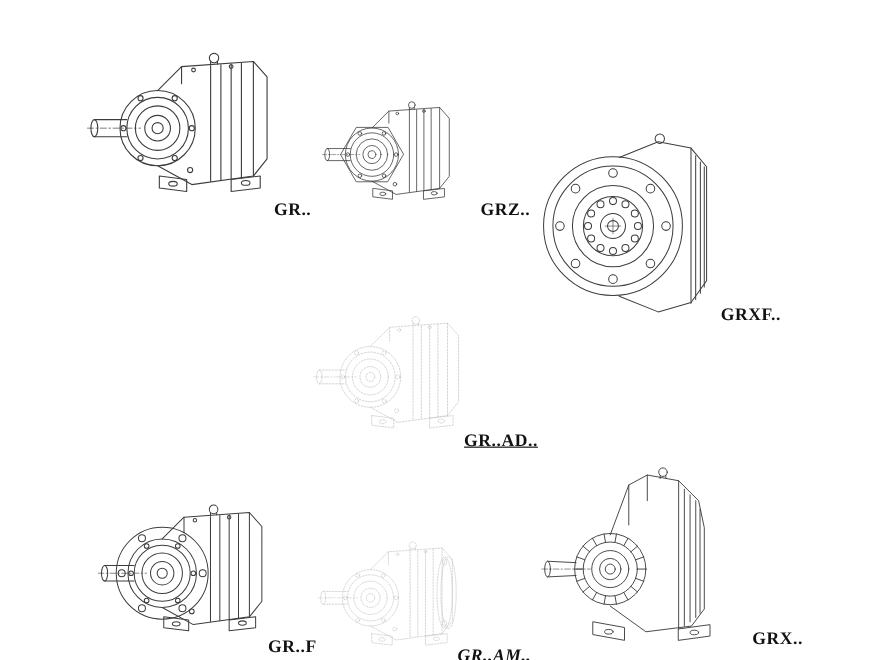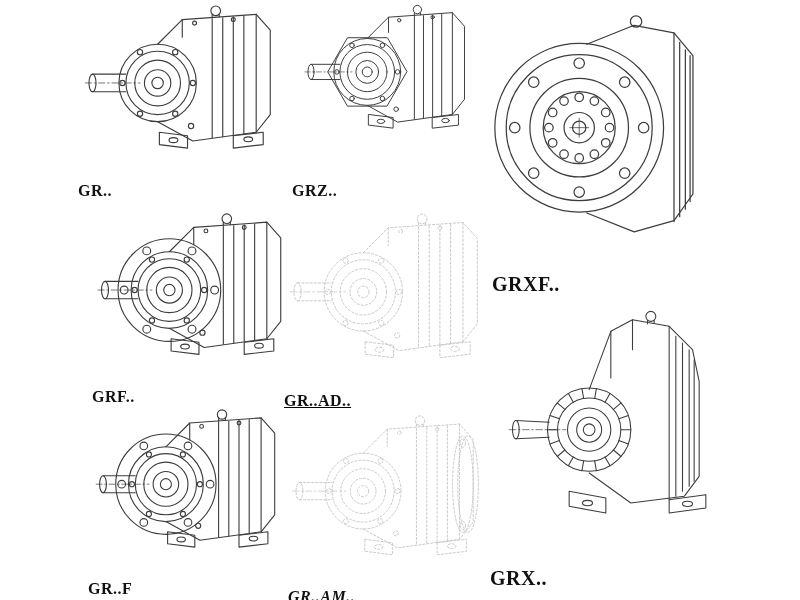--- a/index.html
+++ b/index.html
@@ -8,22 +8,22 @@
     width: 800px;
     height: 600px;
     background: #ffffff;
     overflow: hidden;
     font-family: "Liberation Serif", serif;
   }
   .fig {
     position: absolute;
     margin: 0;
     display: flex;
-    flex-direction: column;
-    align-items: flex-start;
+    flex-direction: row;
+    align-items: flex-end;
     justify-content: flex-start;
   }
   .fig svg.art {
     flex: 1 1 auto;
     width: 100%;
     min-height: 0;
     stroke: #3d3d3d;
     fill: none;
     stroke-width: 1.3;
     stroke-linejoin: round;
@@ -37,21 +37,21 @@
   .cap {
     flex: 0 0 auto;
     font-weight: bold;
     font-size: 16px;
     color: #111111;
     letter-spacing: 0.5px;
     text-align: center;
     padding-top: 4px;
     white-space: nowrap;
   }
-  .cap.big { font-size: 20px; padding-top: 12px; }
+  .cap.big { font-size: 16px; padding-top: 12px; }
   
   #fig-gr   { left: 78px;  top: 2px;   width: 205px; height: 198px; }
   #fig-grz  { left: 292px; top: 2px;   width: 190px; height: 198px; gap: 24px; }
   #fig-grxf { left: 492px; top: 0px;   width: 218px; height: 296px; }
   #fig-grf  { left: 92px;  top: 210px; width: 200px; height: 196px; }
   #fig-grad { left: 284px; top: 210px; width: 205px; height: 200px; text-decoration: underline; }
   #fig-grx  { left: 490px; top: 298px; width: 240px; height: 292px; gap: 32px; }
   #fig-grrf { left: 88px;  top: 406px; width: 200px; height: 192px; }
   #fig-gram { left: 288px; top: 412px; width: 195px; height: 194px; font-style: italic; }
 </style>
@@ -189,26 +189,20 @@
     <figcaption class="cap">GRZ..</figcaption>
   </figure>
 
   <figure class="fig" id="fig-grxf">
     <svg class="art" viewBox="0 0 230 250">
         <use href="#s-grxf"></use>
       </svg>
     <figcaption class="cap big">GRXF..</figcaption>
   </figure>
 
-  <figure class="fig" id="fig-grf">
-    <svg class="art" viewBox="0 0 220 200">
-        <use href="#s-flange"></use>
-      </svg>
-    <figcaption class="cap">GRF..</figcaption>
-  </figure>
 
   <figure class="fig faded" id="fig-grad">
     <svg class="art" viewBox="0 0 220 200">
         <use href="#s-basic"></use>
       </svg>
     <figcaption class="cap">GR..AD..</figcaption>
   </figure>
 
   <figure class="fig" id="fig-grx">
     <svg class="art" viewBox="0 0 250 270">

